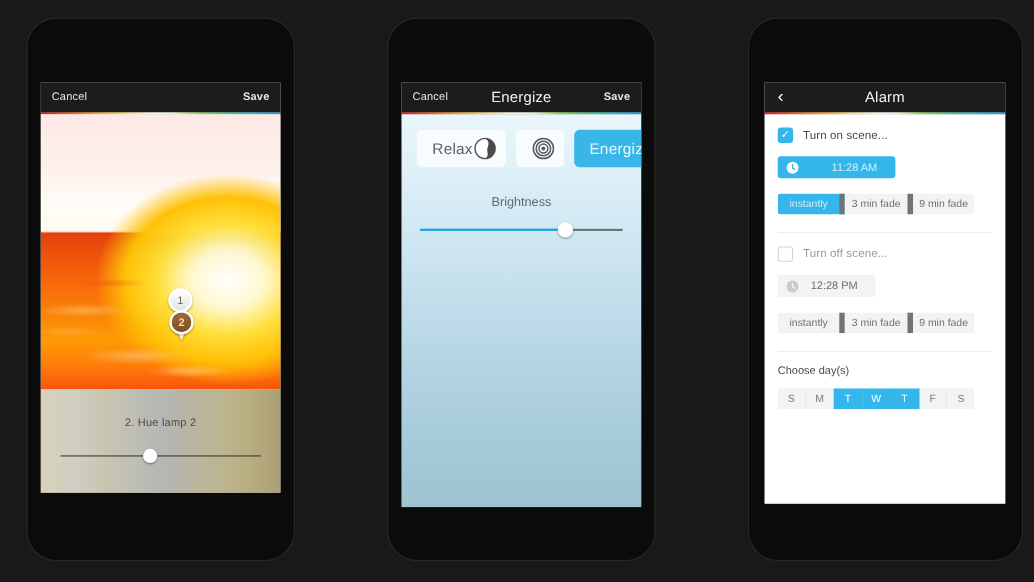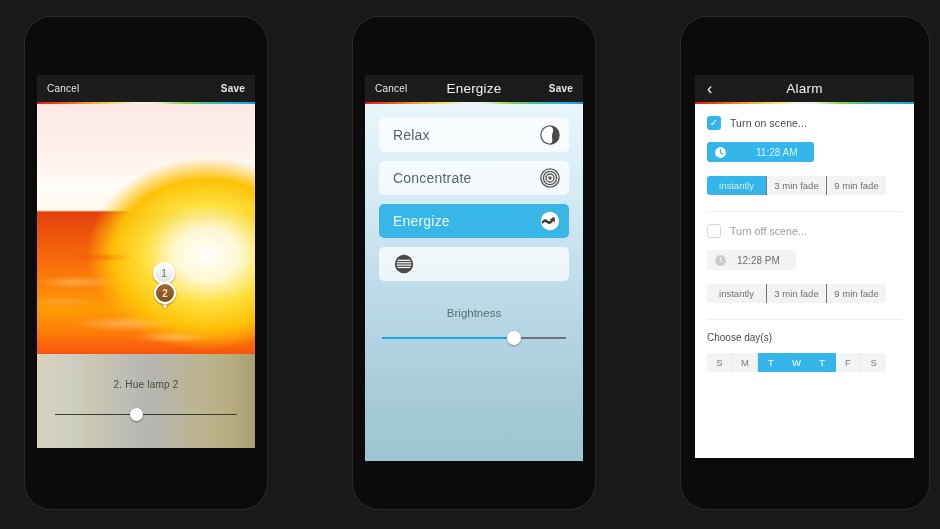--- a/index.html
+++ b/index.html
@@ -211,21 +211,21 @@
   #phone2 .body2 {
     height: 357px;
     display: flex;
     flex-direction: column;
     background: linear-gradient(to bottom,
       #eaf6fb 0%, #dff0f8 14%, #cfe7f2 32%, #bedbe9 52%,
       #aed0df 72%, #a3c8d6 88%, #9ec3d1 100%);
     padding: 14px 14px 0 14px;
     box-sizing: border-box;
   }
-  .scene-list { display: flex; flex-direction: column; gap: 9px; }
+  .scene-list { display: flex; flex-direction: row; gap: 9px; }
   .scene-item {
     position: relative;
     height: 34px;
     border-radius: 5px;
     background: rgba(255,255,255,0.72);
     display: flex;
     align-items: center;
     padding: 0 8px 0 14px;
     box-sizing: border-box;
   }
@@ -321,21 +321,21 @@
   }
   .seg .seg-btn {
     flex: 1 1 0;
     height: 19px;
     display: flex;
     align-items: center;
     justify-content: center;
     font-size: 9.5px;
     background: #f2f3f4;
     color: #707070;
-    border-right: 1px solid #737373;
+    border-right: 5px solid #737373;
   }
   .seg .seg-btn:last-child { border-right: none; }
   .seg .seg-btn.active { background: #34b6ea; color: #cdecfa; }
 
   .divider { height: 1px; background: #ededee; margin: 0 0 12px 0; }
 
   .choose-label { font-size: 10px; color: #4a4a4a; margin-bottom: 10px; }
 
   .days { display: flex; border-radius: 3px; overflow: hidden; width: 179px; }
   .days .day {
@@ -415,21 +415,20 @@
             <span class="scene-label">Relax</span>
             <span class="scene-icon">
               <svg viewBox="0 0 24 24" width="22" height="22">
                 <circle cx="12" cy="12" r="10" fill="#fff" stroke="#5c5c5c" stroke-width="1.4"></circle>
                 <path d="M12 2a10 10 0 0 1 0 20c5-3 1-7 2.5-11C15.6 7.8 16.5 4.5 12 2z" fill="#4a4a4a"></path>
               </svg>
             </span>
           </div>
 
           <div class="scene-item">
-            <span class="scene-label">Concentrate</span>
             <span class="scene-icon">
               <svg viewBox="0 0 24 24" width="22" height="22">
                 <circle cx="12" cy="12" r="10" fill="none" stroke="#5a5a5a" stroke-width="1.5"></circle>
                 <circle cx="12" cy="12" r="7.2" fill="none" stroke="#5a5a5a" stroke-width="1.5"></circle>
                 <circle cx="12" cy="12" r="4.4" fill="none" stroke="#5a5a5a" stroke-width="1.5"></circle>
                 <circle cx="12" cy="12" r="1.9" fill="#5a5a5a"></circle>
               </svg>
             </span>
           </div>
 

